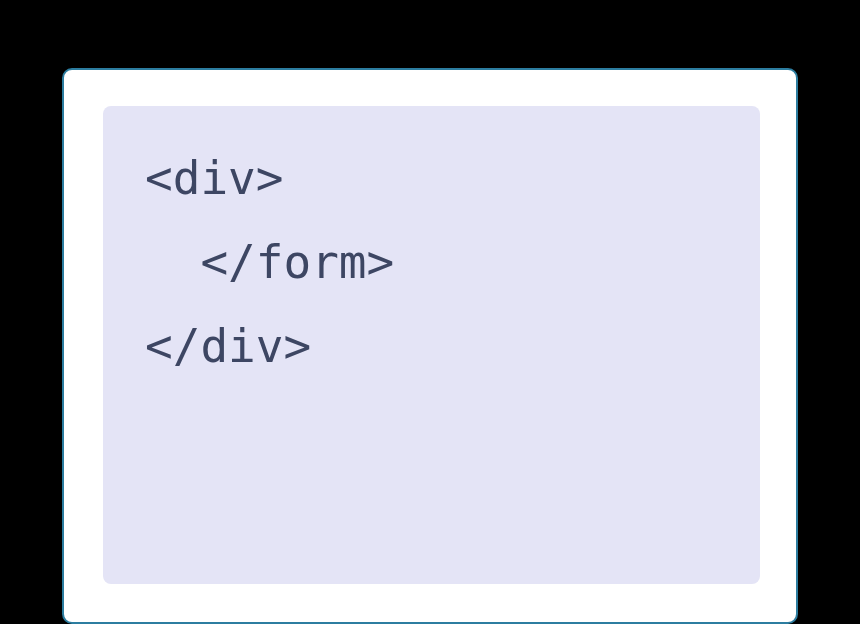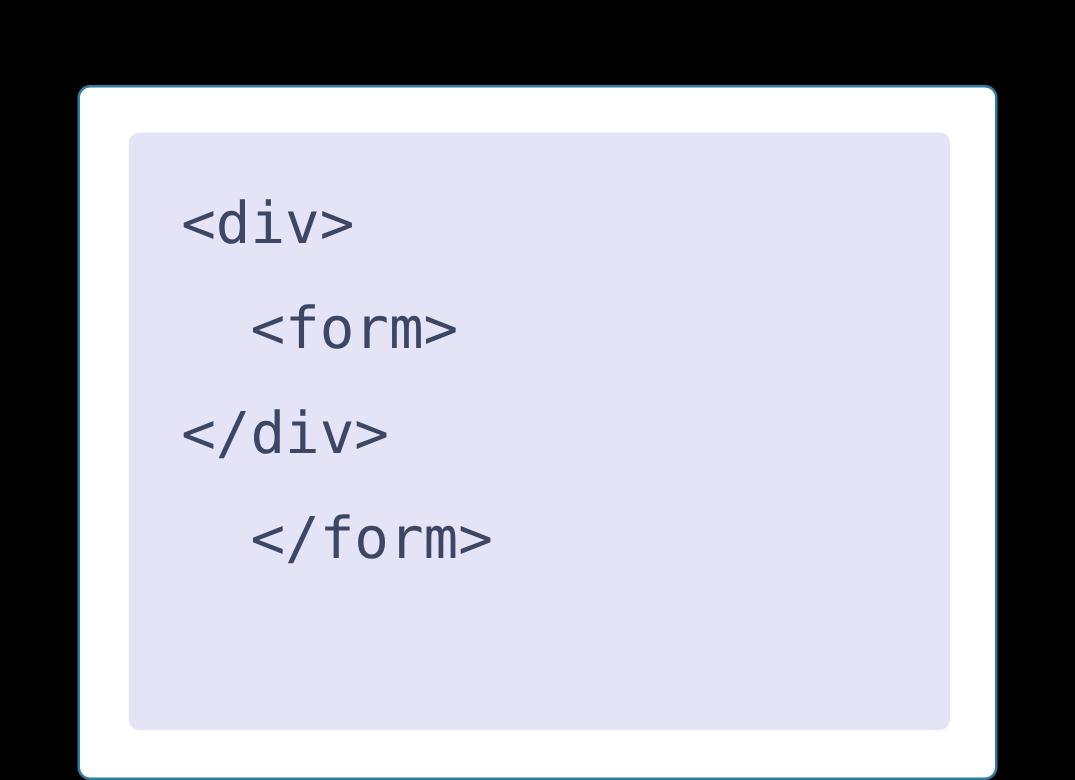--- a/index.html
+++ b/index.html
@@ -50,18 +50,17 @@
     letter-spacing: 0;
   }
 </style>
 </head>
 <body>
 
 <div class="page">
   <div class="card">
     <div class="code-block">
       <div class="code-line">&lt;div&gt;</div>
-      <div class="code-line">  &lt;form&gt;</div>
+      <div class="code-line">  &lt;/form&gt;</div>
       <div class="code-line">&lt;/div&gt;</div>
-      <div class="code-line">  &lt;/form&gt;</div>
     </div>
   </div>
 </div>
 
 </body></html>

